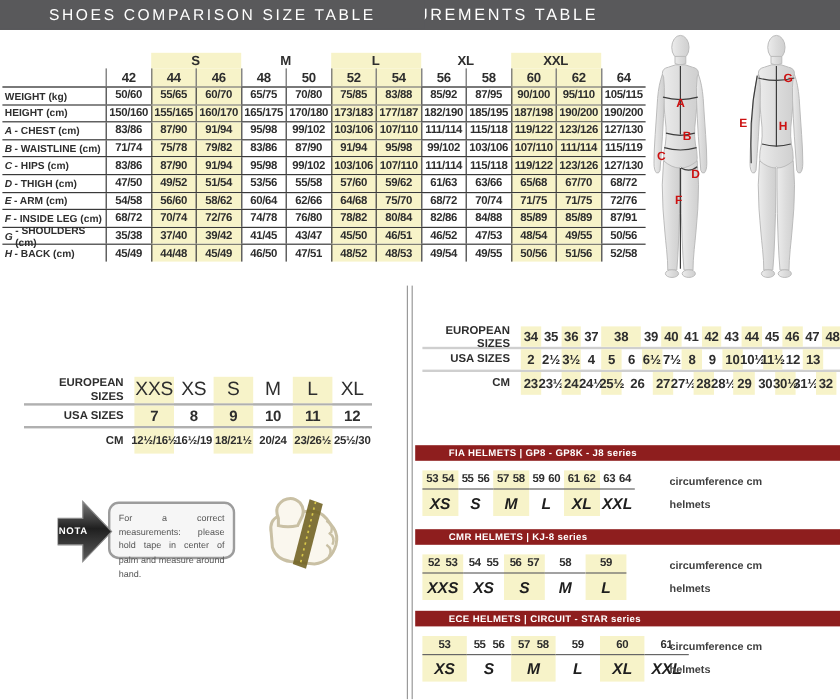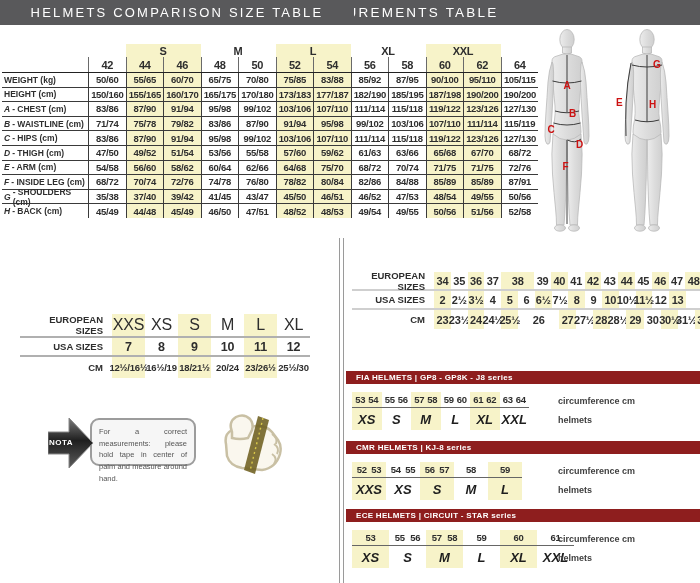--- a/index.html
+++ b/index.html
@@ -66,21 +66,21 @@
               border: 2px solid #9c9c9c; border-radius: 9px; background: #f6f6f6;
               padding: 6px 7px; font-size: 7.5px; line-height: 1.55; color: #555;
               text-align: justify; }
   #hand-svg { position: absolute; left: 158px; top: 0; }
 
   
   .helmet-sec { position: absolute; left: 346px; width: 354px; height: 62px; }
   .hs0 { top: 371px; } .hs1 { top: 441px; } .hs2 { top: 509px; }
   .hbar { position: absolute; left: 0; top: 0; width: 354px; height: 13px; background: #8e1e1e;
           color: #fff; font-size: 8px; font-weight: bold; letter-spacing: .3px;
-          display: flex; align-items: center; padding-left: 10px; }
+          display: flex; align-items: center; padding-left: 28px; }
   .hgroups { position: absolute; left: 6px; top: 21px; display: flex; }
   .hgroup { display: flex; flex-direction: column; }
   .hs0 .hgroup { width: 29.5px; }
   .hs1 .hgroup { width: 34px; }
   .hs2 .hgroup { width: 37px; }
   .hnums { height: 16px; display: flex; justify-content: space-evenly; align-items: center;
            border-bottom: 1.5px solid #666; }
   .hnum { font-size: 9.5px; font-weight: bold; color: #2e2e2e; letter-spacing: -0.3px; }
   .hsize { height: 22px; display: flex; align-items: center; justify-content: center;
            font-size: 13px; font-weight: bold; font-style: italic; color: #1e1e1e; }
@@ -405,21 +405,21 @@
         <div class="ccell" style="width: 16.8px;">12</div>
         <div class="ccell hl" style="width: 16.8px;">13</div>
       </div>
       <div class="crow s-r">
         <div class="clabel" style="width: 82px;">CM</div>
         <div class="ccell hl" style="width: 16.8px;">23</div>
         <div class="ccell" style="width: 16.8px;">23½</div>
         <div class="ccell hl" style="width: 16.8px;">24</div>
         <div class="ccell" style="width: 17px;">24½</div>
         <div class="ccell hl" style="width: 16.8px;">25½</div>
-        <div class="ccell" style="width: 41px;">26</div>
+        <div class="ccell" style="width: 26px;">26</div>
         <div class="ccell hl" style="width: 16.8px;">27</div>
         <div class="ccell" style="width: 16.8px;">27½</div>
         <div class="ccell hl" style="width: 16.8px;">28</div>
         <div class="ccell" style="width: 16.8px;">28½</div>
         <div class="ccell hl" style="width: 18px;">29</div>
         <div class="ccell" style="width: 16.8px;">30</div>
         <div class="ccell hl" style="width: 16.8px;">30½</div>
         <div class="ccell" style="width: 16.8px;">31½</div>
         <div class="ccell hl" style="width: 16.8px;">32</div>
       </div>
@@ -444,23 +444,20 @@
     </div>
     <svg id="hand-svg" width="98" height="72" viewBox="0 0 98 72">
       <path d="M20,34 Q18,24 26,20 L50,16 Q60,15 66,22 L72,30 Q76,36 74,44 Q70,58 56,60 L36,58 Q24,56 21,46 Z" fill="#faf7ee" stroke="#c9c0a4" stroke-width="2.5"></path>
       <path d="M26,22 Q22,12 30,7 Q38,3 44,9 Q48,14 46,20 L42,28 Q34,30 26,28 Z" fill="#faf7ee" stroke="#c9c0a4" stroke-width="2.5"></path>
       <path d="M66,24 Q72,28 70,34 M68,34 Q74,38 71,44 M66,44 Q72,48 68,54" fill="none" stroke="#c9c0a4" stroke-width="2"></path>
       <path d="M52,6 L63,10 L49,64 L38,60 Z" fill="#6e6020" opacity="0.88"></path>
       <path d="M57,8 L44,61" stroke="#d8c84a" stroke-width="1.4" stroke-dasharray="2,3" fill="none"></path>
     </svg>
   </div>
 
-  <div id="banner-helmets" class="banner">
-    <span>HELMETS COMPARISON SIZE TABLE</span>
-  </div>
 
   <div class="helmet-sec hs0">
     <div class="hbar">
       <span>FIA HELMETS | GP8 - GP8K - J8 series</span>
     </div>
     <div class="hgroups">
         <div class="hgroup hl">
           <div class="hnums">
             <span class="hnum">53</span>
             <span class="hnum">54</span>

